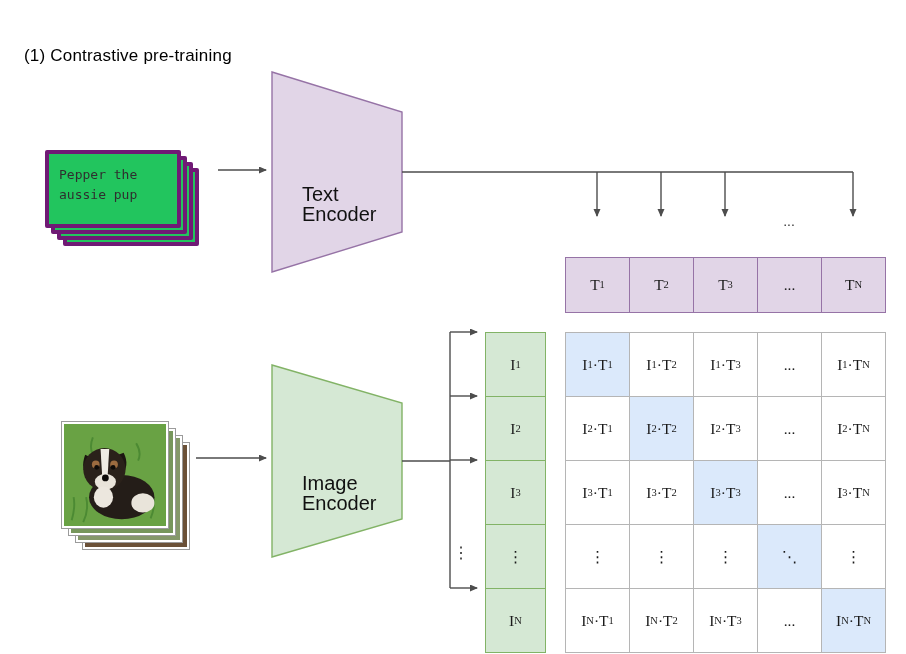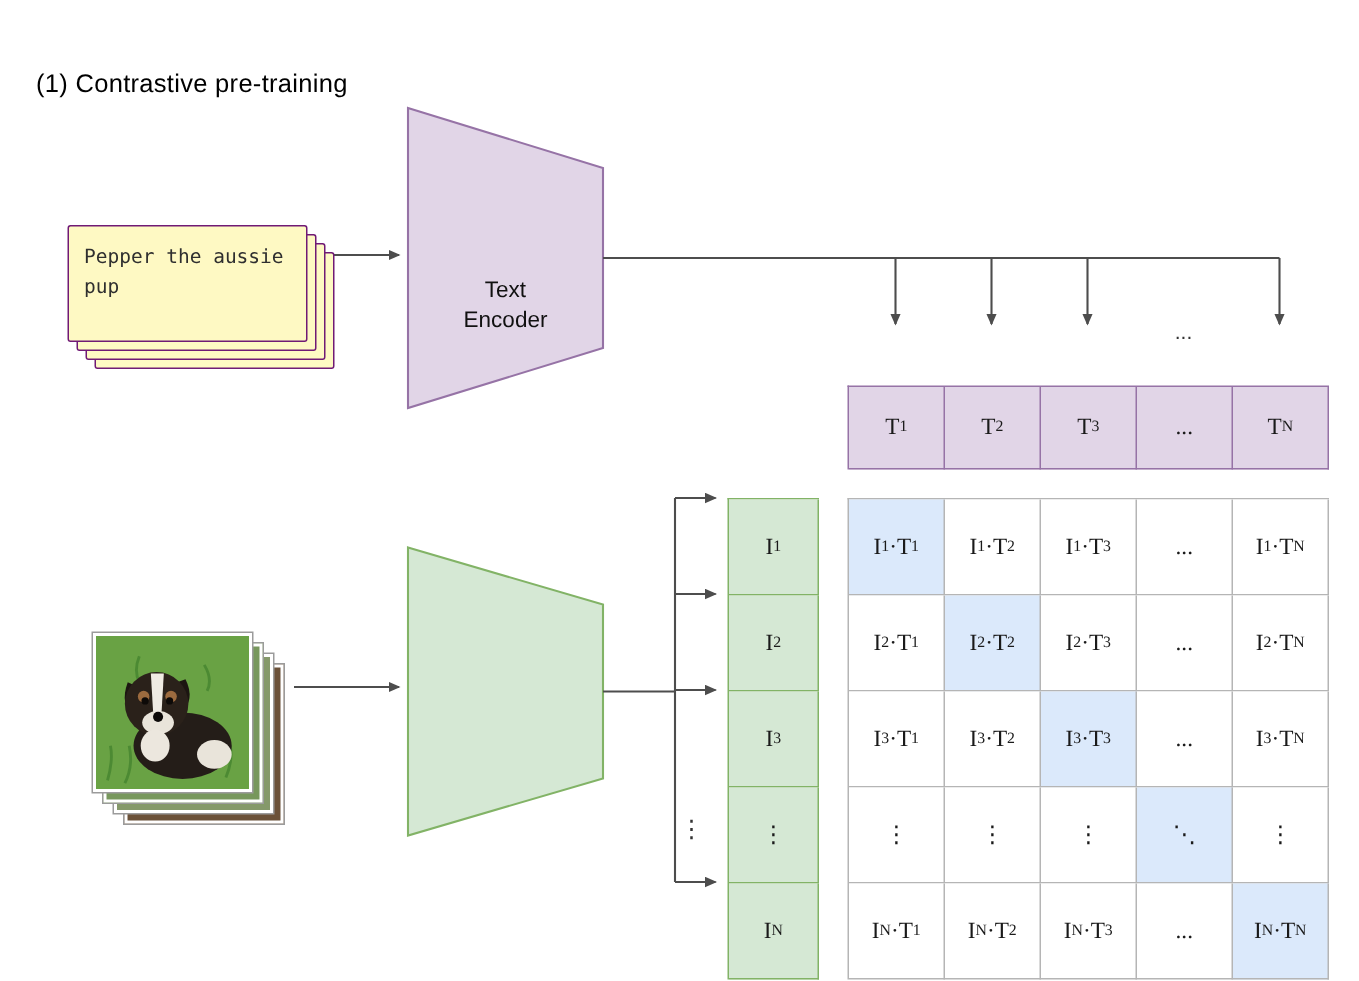--- a/index.html
+++ b/index.html
@@ -4,33 +4,33 @@
 <style>
   * { margin:0; padding:0; box-sizing:border-box; }
   html,body { background:#ffffff; }
   body { font-family:"Liberation Sans", sans-serif; }
   #stage { position:relative; width:906px; height:654px; background:#fff; overflow:hidden; }
   .abs { position:absolute;margin-top:32px; }
 
   .title { left:24px; top:14px; font-size:17px; color:#000; letter-spacing:.2px; }
 
   
-  .card { position:absolute; width:160px; height:78px; background:#fef9c3; border:1px solid #701a75; border-radius:2px; }
+  .card { position:absolute; width:136px; height:78px; background:#22c55e; border:4px solid #701a75; border-radius:2px; }
   .card-text { padding:11px 10px; font-family:"DejaVu Sans Mono", monospace; font-size:13px; line-height:1.55; color:#2f2f2f; }
 
   
   .photo { position:absolute; width:106px; height:106px; border:2px solid #fff; box-shadow:0 0 0 1px #9b9b9b; }
 
   
   .overlay { position:absolute; left:0; top:0; pointer-events:none; }
   .trap-p { fill:#E1D5E7; stroke:#9673A6; stroke-width:1.4; }
   .trap-g { fill:#D5E8D4; stroke:#82B366; stroke-width:1.4; }
   .ln, .ar { fill:none; stroke:#4D4D4D; stroke-width:1.4; }
 
-  .enc-label { width:70px; text-align:center; font-size:15px; line-height:20px; color:#111; }
+  .enc-label { width:70px; text-align:left; font-size:20px; line-height:20px; color:#111; }
 
   .ellipsis-h { width:36px; text-align:center; font-size:14px; color:#333; }
   .ellipsis-v { width:20px; text-align:center; font-family:"Liberation Serif", serif; font-size:16px; color:#333; }
 
   
   .trow { left:565px; top:225px; display:grid; grid-template-columns:repeat(5,64px); grid-auto-rows:55px; border-top:1px solid #9673A6; border-left:1px solid #9673A6; }
   .tcell { background:#E1D5E7; border-right:1px solid #9673A6; border-bottom:1px solid #9673A6; display:flex; align-items:center; justify-content:center; font-family:"Liberation Serif", serif; font-size:15.5px; color:#1a1a1a; }
 
   .icol { left:485px; top:300px; display:grid; grid-template-columns:60px; grid-auto-rows:64px; border-top:1px solid #82B366; border-left:1px solid #82B366; }
   .icell { background:#D5E8D4; border-right:1px solid #82B366; border-bottom:1px solid #82B366; display:flex; align-items:center; justify-content:center; font-family:"Liberation Serif", serif; font-size:15.5px; color:#1a1a1a; }
@@ -104,20 +104,21 @@
         <ellipse cx="43" cy="60" rx="11" ry="8" fill="#E9E4DA"></ellipse>
         <circle cx="43" cy="56" r="3.5" fill="#0D0A08"></circle>
         <circle cx="34" cy="45" r="2.5" fill="#0D0A08"></circle>
         <circle cx="51" cy="45" r="2.5" fill="#0D0A08"></circle>
         <ellipse cx="41" cy="76" rx="10" ry="11" fill="#ECE7DE"></ellipse>
       </svg>
     </div>
   </div>
 
   <div class="abs enc-label" style="left:302px; top:152px;">Text Encoder</div>
+  <div class="abs enc-label" style="left:302px; top:441px;">Image Encoder</div>
 
   <div class="abs ellipsis-h" style="left:771px; top:181px;">...</div>
   <div class="abs ellipsis-v" style="left:451px; top:511px;">⋮</div>
 
   <div class="abs trow">
     <div class="tcell">
         <span>T</span>
         <sub>1</sub>
       </div>
     <div class="tcell">

